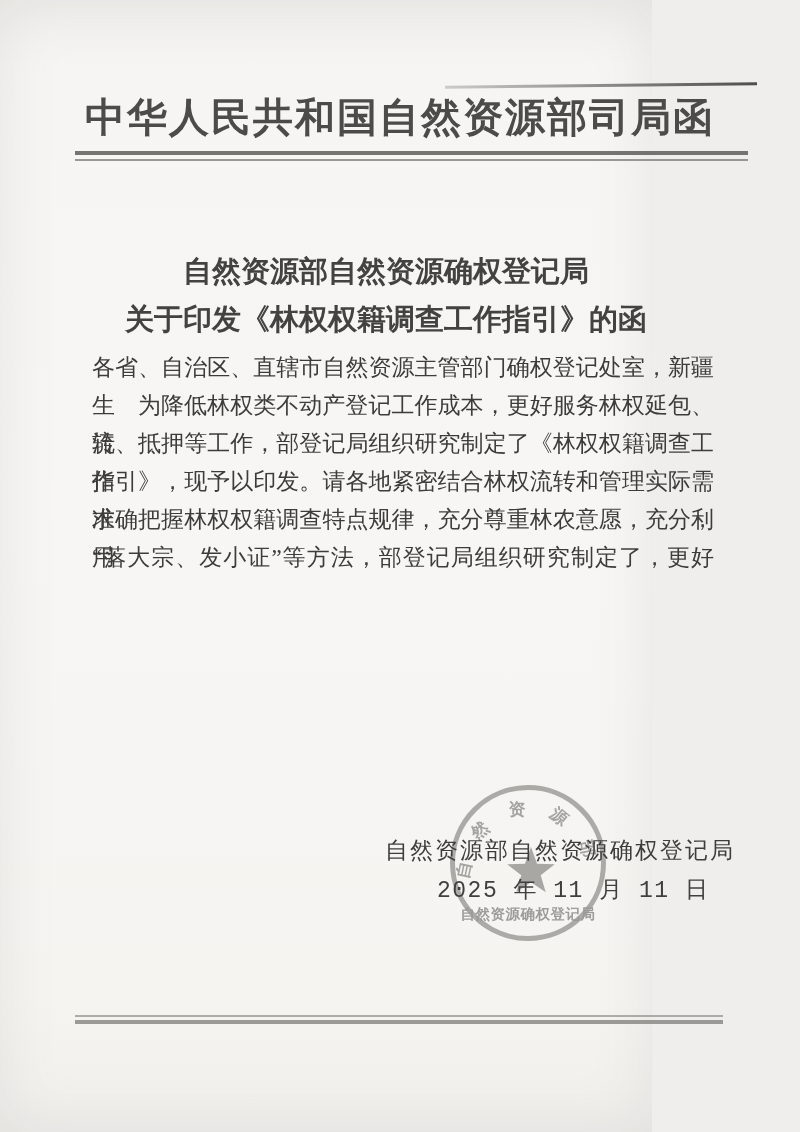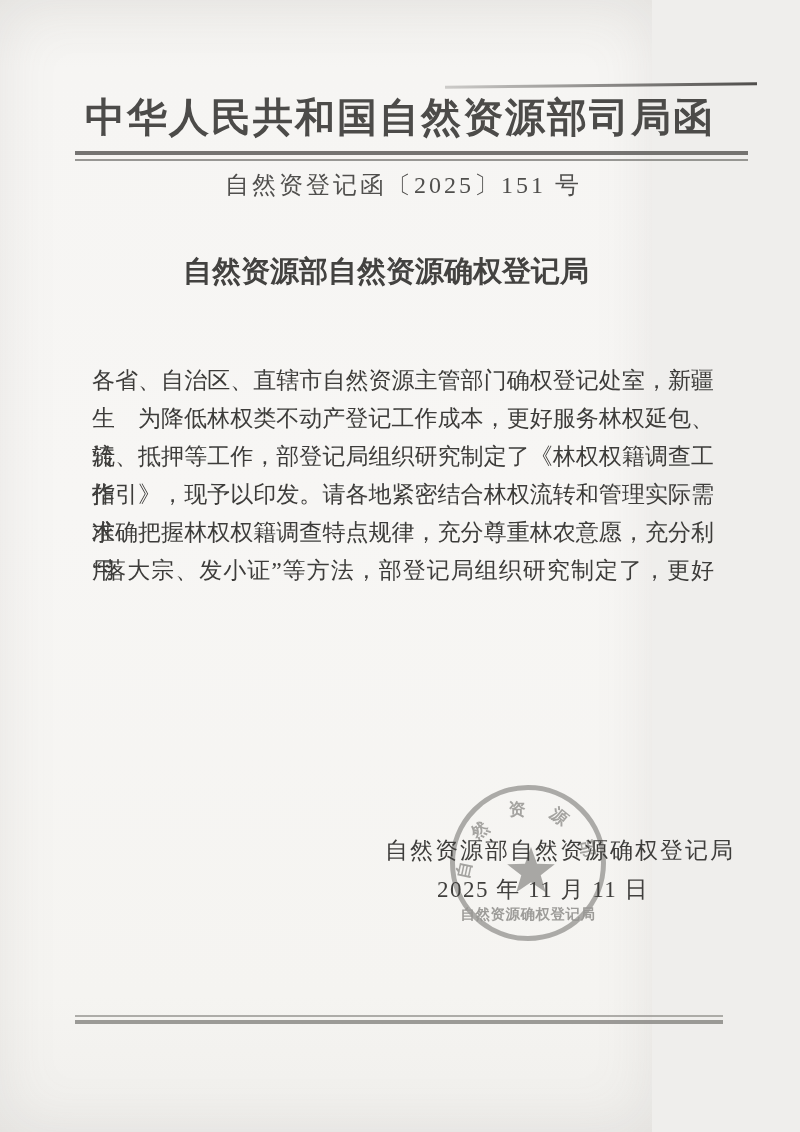--- a/index.html
+++ b/index.html
@@ -30,53 +30,53 @@
   .rule-bottom-thick{top:1020px;width:648px;height:4px;background:#8b8a86;opacity:.85;}
   .doc-number{
     position:absolute;top:169px;right:70px;
     font-size:24px;letter-spacing:3px;color:#504f4d;white-space:nowrap;
   }
   .subject{
     position:absolute;top:247px;left:0;width:772px;text-align:center;
     font-weight:bold;color:#434240;font-size:29px;line-height:48px;
   }
   .letter-body{
-    position:absolute;top:362px;left:92px;width:622px;
+    position:absolute;top:349px;left:92px;width:622px;
     font-size:23px;line-height:38px;color:#3d3c3a;
   }
   .tline{text-align:justify;height:38px;overflow:visible;white-space:nowrap;}
   .tline.fill{text-align-last:justify;white-space:normal;}
   .tline.indent{text-indent:46px;}
   .seal{position:absolute;left:442px;top:777px;z-index:1;}
   .signature-org{
     position:absolute;top:835px;left:385px;z-index:2;
     font-size:23px;letter-spacing:2px;color:#3e3d3b;white-space:nowrap;
   }
   .signature-date{
     position:absolute;top:874px;left:437px;z-index:2;
-    font-size:23px;letter-spacing:1.5px;color:#403f3d;white-space:nowrap;
+    font-size:23px;letter-spacing:1.5px;color:#403f3d;white-space:nowrap;font-family:Liberation Mono, monospace;
   }
   .seal text{font-family:"Liberation Serif","DejaVu Serif",serif;font-weight:bold;}
 </style>
 </head>
 <body>
 
 <div class="paper">
 
   <div class="artifact-line"></div>
 
   <div class="letterhead-title">中华人民共和国自然资源部司局函</div>
 
   <div class="rule rule-top-thick"></div>
   <div class="rule rule-top-thin"></div>
 
-  <div class="doc-number">自然资登记函〔2025〕151 号</div>
 
   <div class="subject">
     <div>自然资源部自然资源确权登记局</div>
+    <div>关于印发《林权权籍调查工作指引》的函</div>
   </div>
 
   <div class="letter-body">
     <div>
         <div class="tline fill">各省、自治区、直辖市自然资源主管部门确权登记处室，新疆生</div>
       </div>
     <div>
         <div class="tline fill indent">为降低林权类不动产登记工作成本，更好服务林权延包、流</div>
         <div class="tline fill">转、抵押等工作，部登记局组织研究制定了《林权权籍调查工作</div>
         <div class="tline fill">指引》，现予以印发。请各地紧密结合林权流转和管理实际需求，</div>

